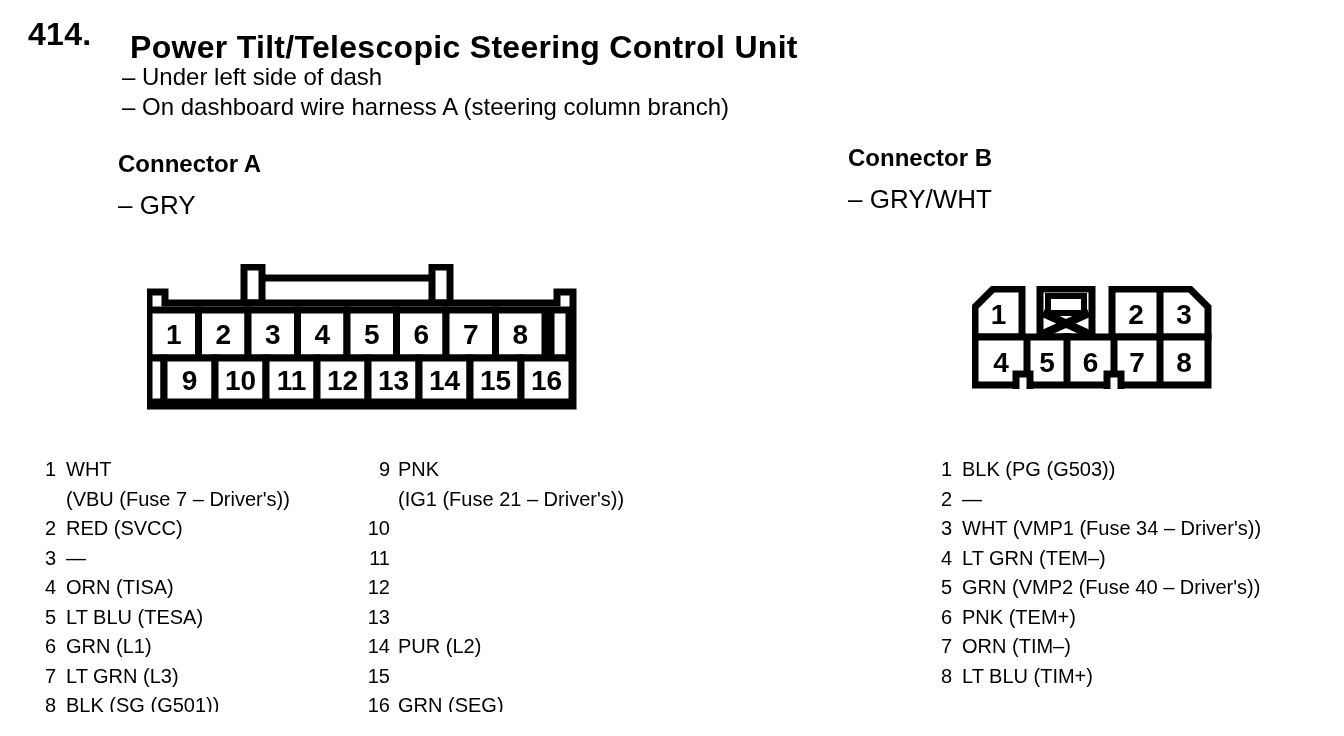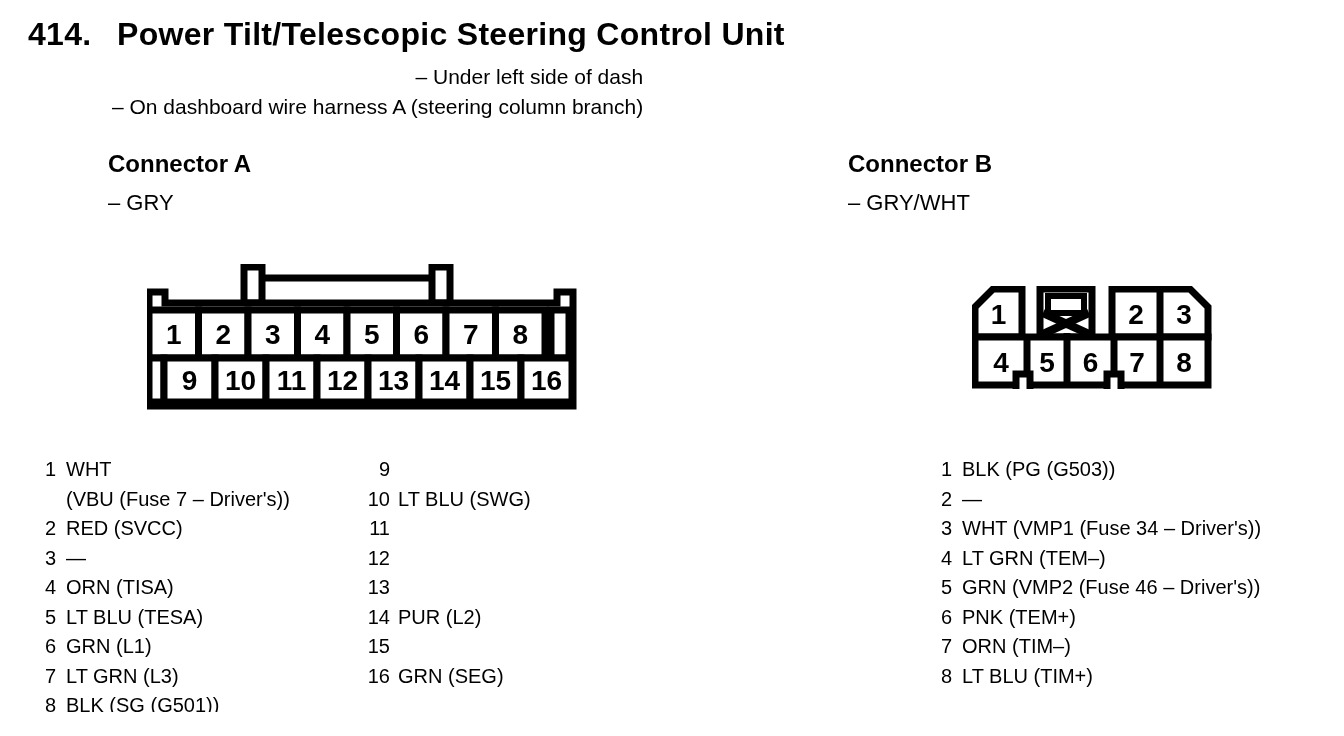--- a/index.html
+++ b/index.html
@@ -1,24 +1,24 @@
 <!DOCTYPE html>
 <html><head>
 <meta charset="utf-8">
 <style>
   html,body{margin:0;padding:0;background:#fff;}
   .page{position:relative;width:1344px;height:712px;background:#fff;color:#000;
         font-family:"Liberation Sans",sans-serif;overflow:hidden;text-decoration:underline;}
   .abs{position:absolute;}
   .page-num{left:28px;top:16px;font-size:32px;font-weight:bold;letter-spacing:0.3px;}
-  .page-title{left:117px;top:16px;font-size:32px;font-weight:bold;letter-spacing:0.3px;margin:0;}
-  .notes{left:112px;top:62px;font-size:21px;line-height:30px;text-align:right;}
+  .page-title{left:117px;top:16px;font-size:32px;font-weight:bold;letter-spacing:0.3px;margin:13px;}
+  .notes{left:122px;top:62px;font-size:24px;line-height:30px;}
   .conn-head{width:360px;}
   .conn-head .t{font-size:24px;font-weight:bold;}
-  .conn-head .c{font-size:22px;margin-top:12px;}
+  .conn-head .c{font-size:26px;margin-top:12px;}
   .conn-svg{position:absolute;}
   .cell-labels text{font-family:"Liberation Sans",sans-serif;font-weight:bold;font-size:28px;
         fill:#000;text-anchor:middle;}
   .pinlist{position:absolute;font-size:20px;line-height:29.5px;}
   .prow{display:grid;column-gap:10px;}
   #listA1 .prow{grid-template-columns:16px 1fr;}
   #listA2 .prow{grid-template-columns:32px 1fr;column-gap:8px;}
   #listB  .prow{grid-template-columns:22px 1fr;}
   .pnum{text-align:right;}
   #listA1{left:40px;top:455px;width:312px;}
@@ -31,26 +31,26 @@
 <div class="page">
 
   <span class="abs page-num">414.</span>
   <h1 class="abs page-title">Power Tilt/Telescopic Steering Control Unit</h1>
 
   <div class="abs notes">
     <div>– Under left side of dash</div>
     <div>– On dashboard wire harness A (steering column branch)</div>
   </div>
 
-  <div class="abs conn-head" style="left:108px;top:150px">
+  <div class="abs conn-head" style="left:118px;top:150px">
     <div class="t">Connector A</div>
     <div class="c">– GRY</div>
   </div>
 
-  <div class="abs conn-head" style="left:848px;top:150px">
+  <div class="abs conn-head" style="left:848px;top:144px">
     <div class="t">Connector B</div>
     <div class="c">– GRY/WHT</div>
   </div>
 
   <svg class="conn-svg" style="left:147px;top:264px" width="430" height="150" viewBox="0 0 430 150">
     <g fill="#fff" stroke="#000" stroke-width="7">
       <rect x="106" y="14" width="188" height="26"></rect>
       <rect x="97" y="3" width="18" height="36"></rect>
       <rect x="285" y="3" width="18" height="36"></rect>
       <path d="M2,28 H18 V39 H410 V28 H426 V142 H2 Z"></path>
@@ -163,24 +163,24 @@
         <span class="ptxt">LT GRN (L3)</span>
       </div>
       <div class="prow">
         <span class="pnum">8</span>
         <span class="ptxt">BLK (SG (G501))</span>
       </div>
     </div>
   <div class="pinlist" id="listA2">
       <div class="prow">
         <span class="pnum">9</span>
+        <span class="ptxt">PNK<br>(IG1 (Fuse 21 – Driver's))</span>
       </div>
       <div class="prow">
         <span class="pnum">10</span>
-        <span class="ptxt">LT BLU (SWG)</span>
       </div>
       <div class="prow">
         <span class="pnum">11</span>
       </div>
       <div class="prow">
         <span class="pnum">12</span>
       </div>
       <div class="prow">
         <span class="pnum">13</span>
       </div>
@@ -208,21 +208,21 @@
       <div class="prow">
         <span class="pnum">3</span>
         <span class="ptxt">WHT (VMP1 (Fuse 34 – Driver's))</span>
       </div>
       <div class="prow">
         <span class="pnum">4</span>
         <span class="ptxt">LT GRN (TEM–)</span>
       </div>
       <div class="prow">
         <span class="pnum">5</span>
-        <span class="ptxt">GRN (VMP2 (Fuse 46 – Driver's))</span>
+        <span class="ptxt">GRN (VMP2 (Fuse 40 – Driver's))</span>
       </div>
       <div class="prow">
         <span class="pnum">6</span>
         <span class="ptxt">PNK (TEM+)</span>
       </div>
       <div class="prow">
         <span class="pnum">7</span>
         <span class="ptxt">ORN (TIM–)</span>
       </div>
       <div class="prow">

